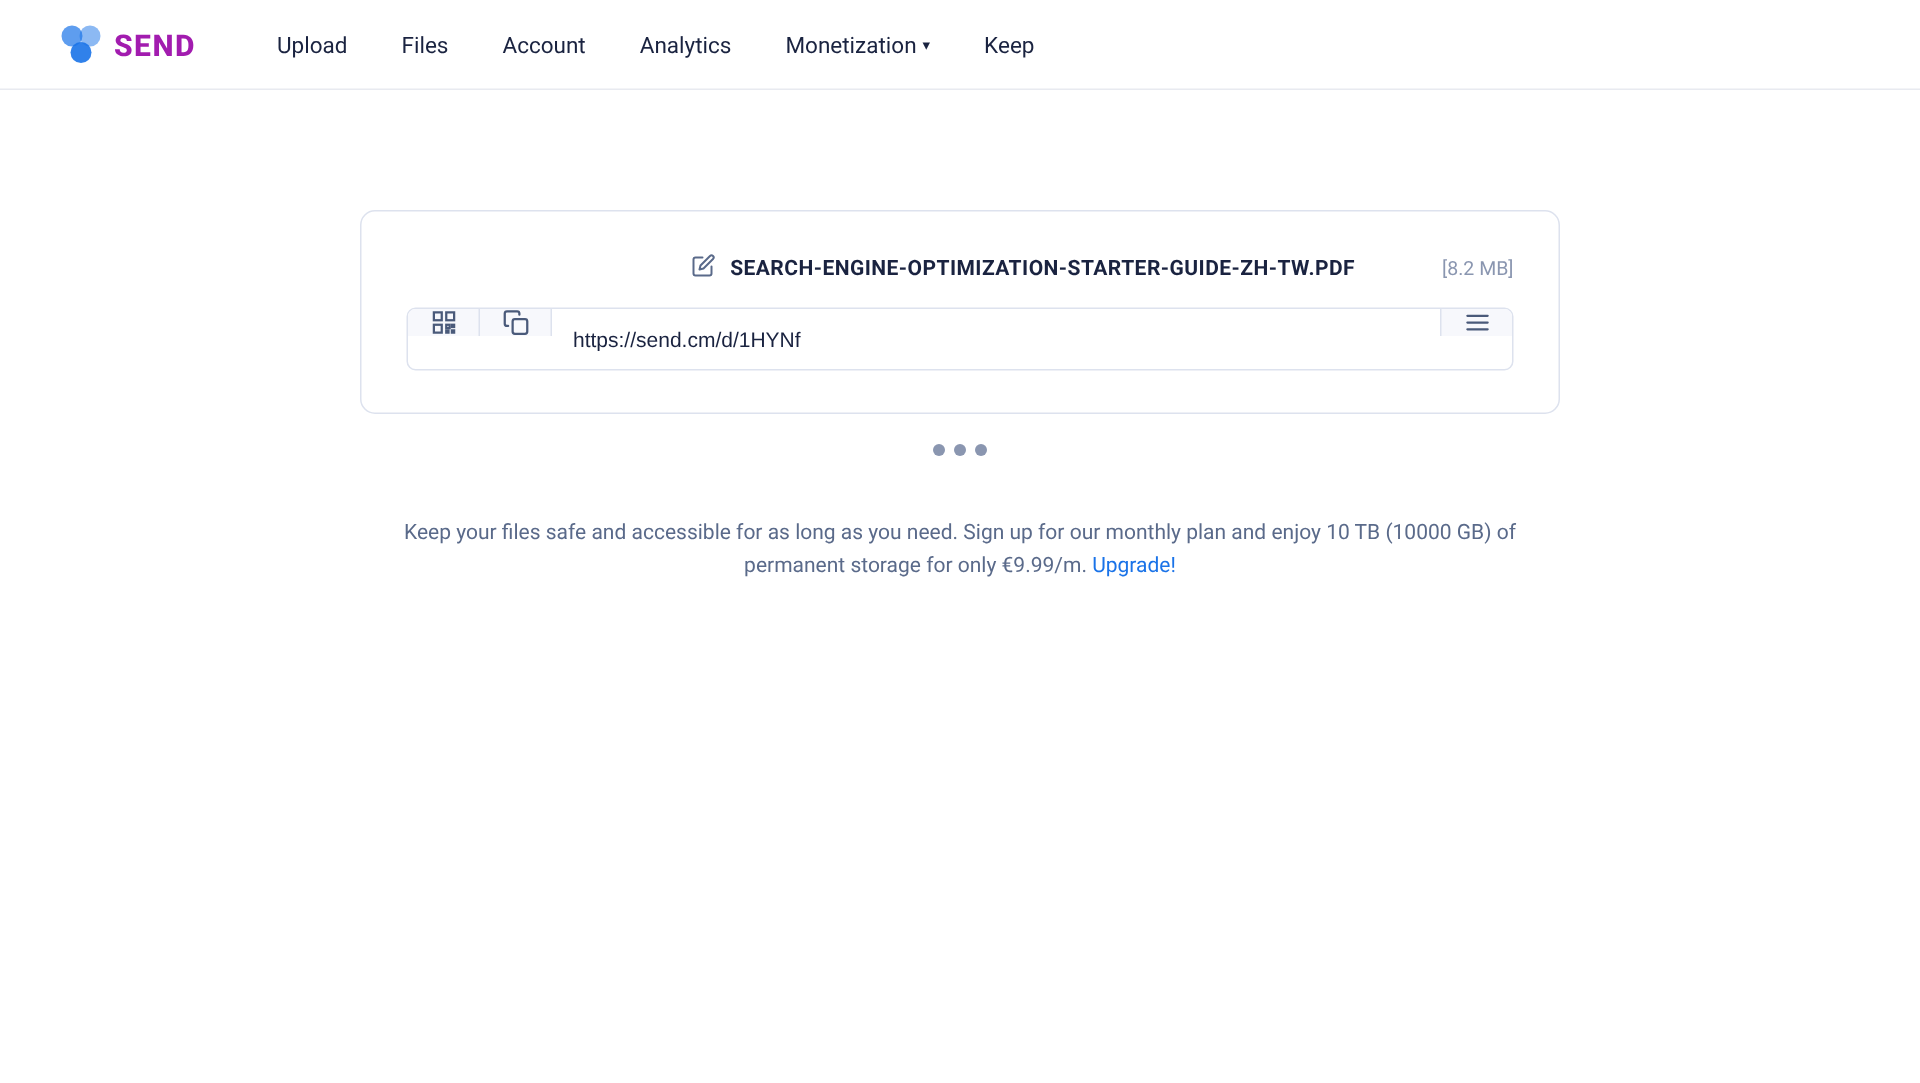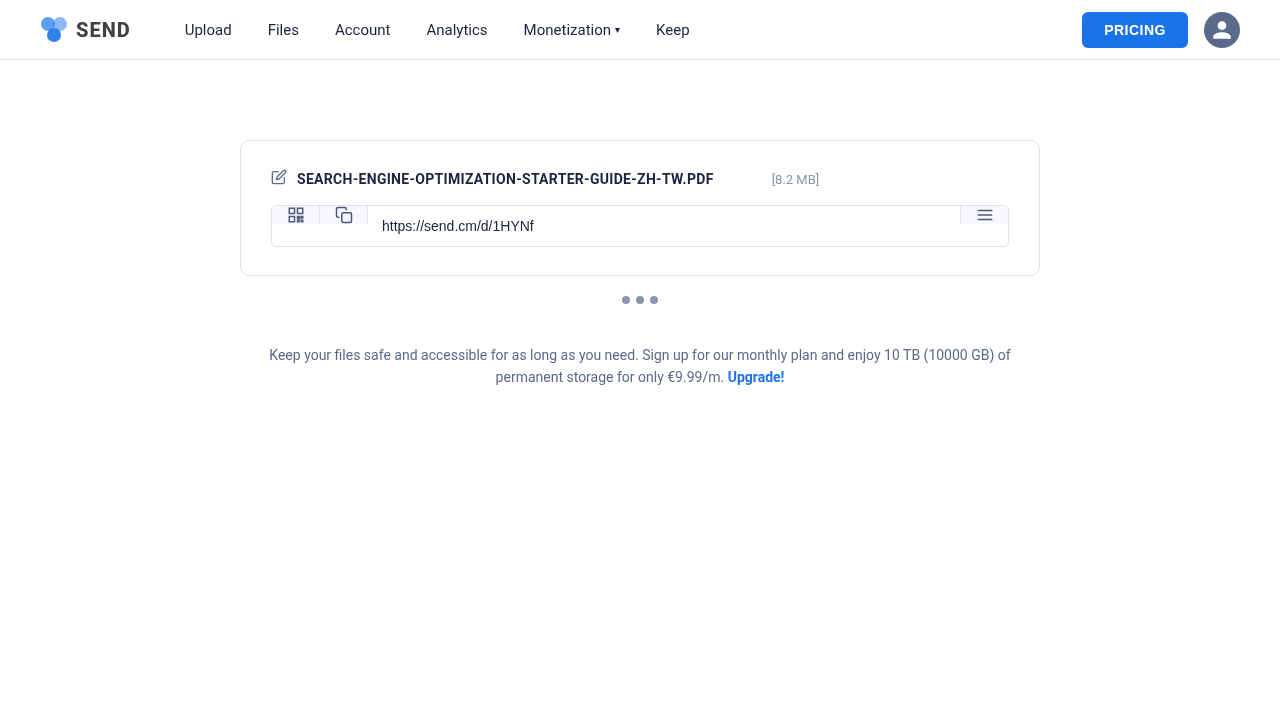--- a/index.html
+++ b/index.html
@@ -35,21 +35,21 @@
     }
 
     .logo-icon {
       width: 28px;
       height: 28px;
     }
 
     .logo-text {
       font-size: 20px;
       font-weight: 800;
-      color: #404040;
+      color: #a21caf;
       letter-spacing: 1px;
     }
 
     nav {
       display: flex;
       align-items: center;
       gap: 8px;
     }
 
     .nav-link {
@@ -124,20 +124,21 @@
       padding: 28px 30px;
       width: 800px;
       max-width: 100%;
     }
 
     .file-header {
       display: flex;
       align-items: center;
       gap: 10px;
       margin-bottom: 16px;
+      justify-content: flex-end;
     }
 
     .edit-icon {
       color: #5a6a8a;
       font-size: 16px;
       cursor: pointer;
     }
 
     .file-name {
       font-size: 14px;
@@ -249,21 +250,21 @@
     }
 
     .info-description {
       font-size: 14px;
       color: #5a6a8a;
       line-height: 1.6;
     }
 
     .upgrade-link {
       color: #1a73e8;
-      font-weight: 700;
+      font-weight: 400;
       text-decoration: none;
       cursor: pointer;
     }
   </style>
 </head>
 <body>
 
 <header>
   <div class="header-left">
     <a class="logo" href="#">
@@ -278,28 +279,20 @@
       <a class="nav-link" href="#">Upload</a>
       <a class="nav-link" href="#">Files</a>
       <a class="nav-link" href="#">Account</a>
       <a class="nav-link" href="#">Analytics</a>
       <a class="nav-link nav-link-dropdown" href="#">
         <span>Monetization</span>
         <span class="chevron-down">▾</span>
       </a>
       <a class="nav-link" href="#">Keep</a>
     </nav>
-  </div>
-  <div class="header-right">
-    <button class="pricing-btn">PRICING</button>
-    <div class="user-avatar">
-      <svg viewBox="0 0 24 24">
-        <path d="M12 12c2.7 0 4.8-2.1 4.8-4.8S14.7 2.4 12 2.4 7.2 4.5 7.2 7.2 9.3 12 12 12zm0 2.4c-3.2 0-9.6 1.6-9.6 4.8v2.4h19.2v-2.4c0-3.2-6.4-4.8-9.6-4.8z"></path>
-      </svg>
-    </div>
   </div>
 </header>
 
 <main>
 
   <div class="file-card">
     <div class="file-header">
       <span class="edit-icon">
         <svg width="16" height="16" viewBox="0 0 24 24" fill="none" stroke="#5a6a8a" stroke-width="2" stroke-linecap="round" stroke-linejoin="round">
           <path d="M11 4H4a2 2 0 0 0-2 2v14a2 2 0 0 0 2 2h14a2 2 0 0 0 2-2v-7"></path>

